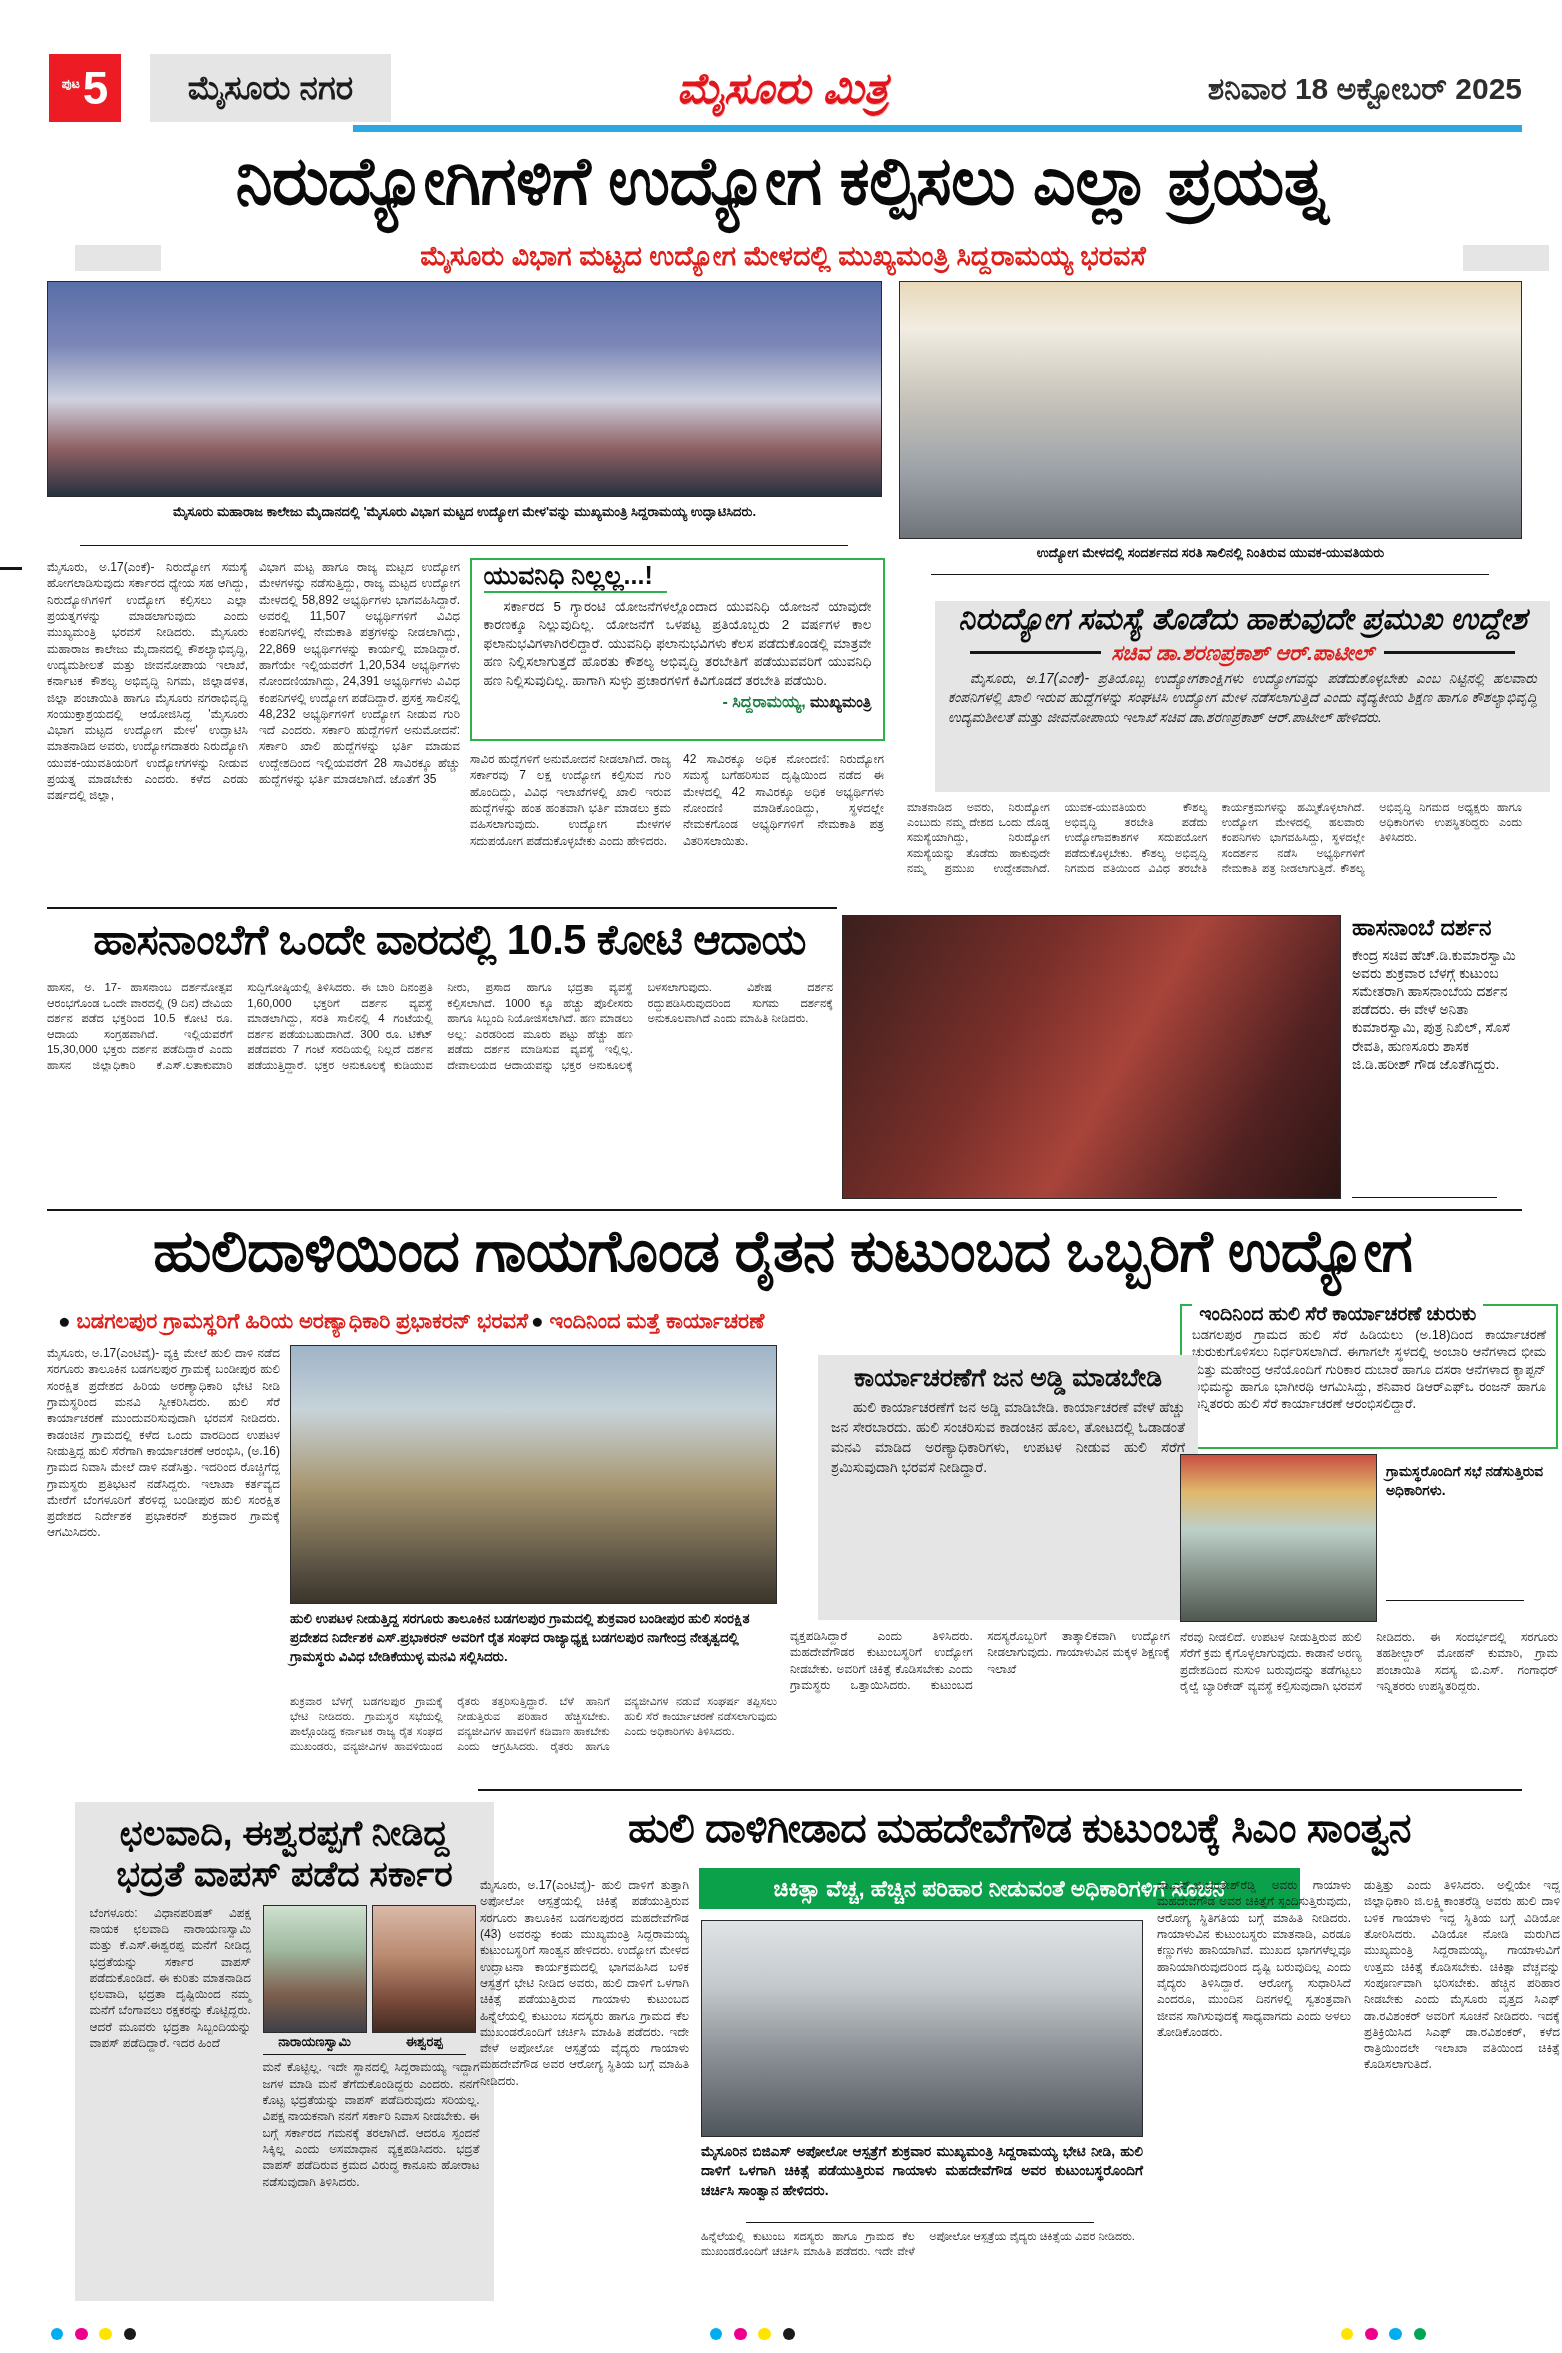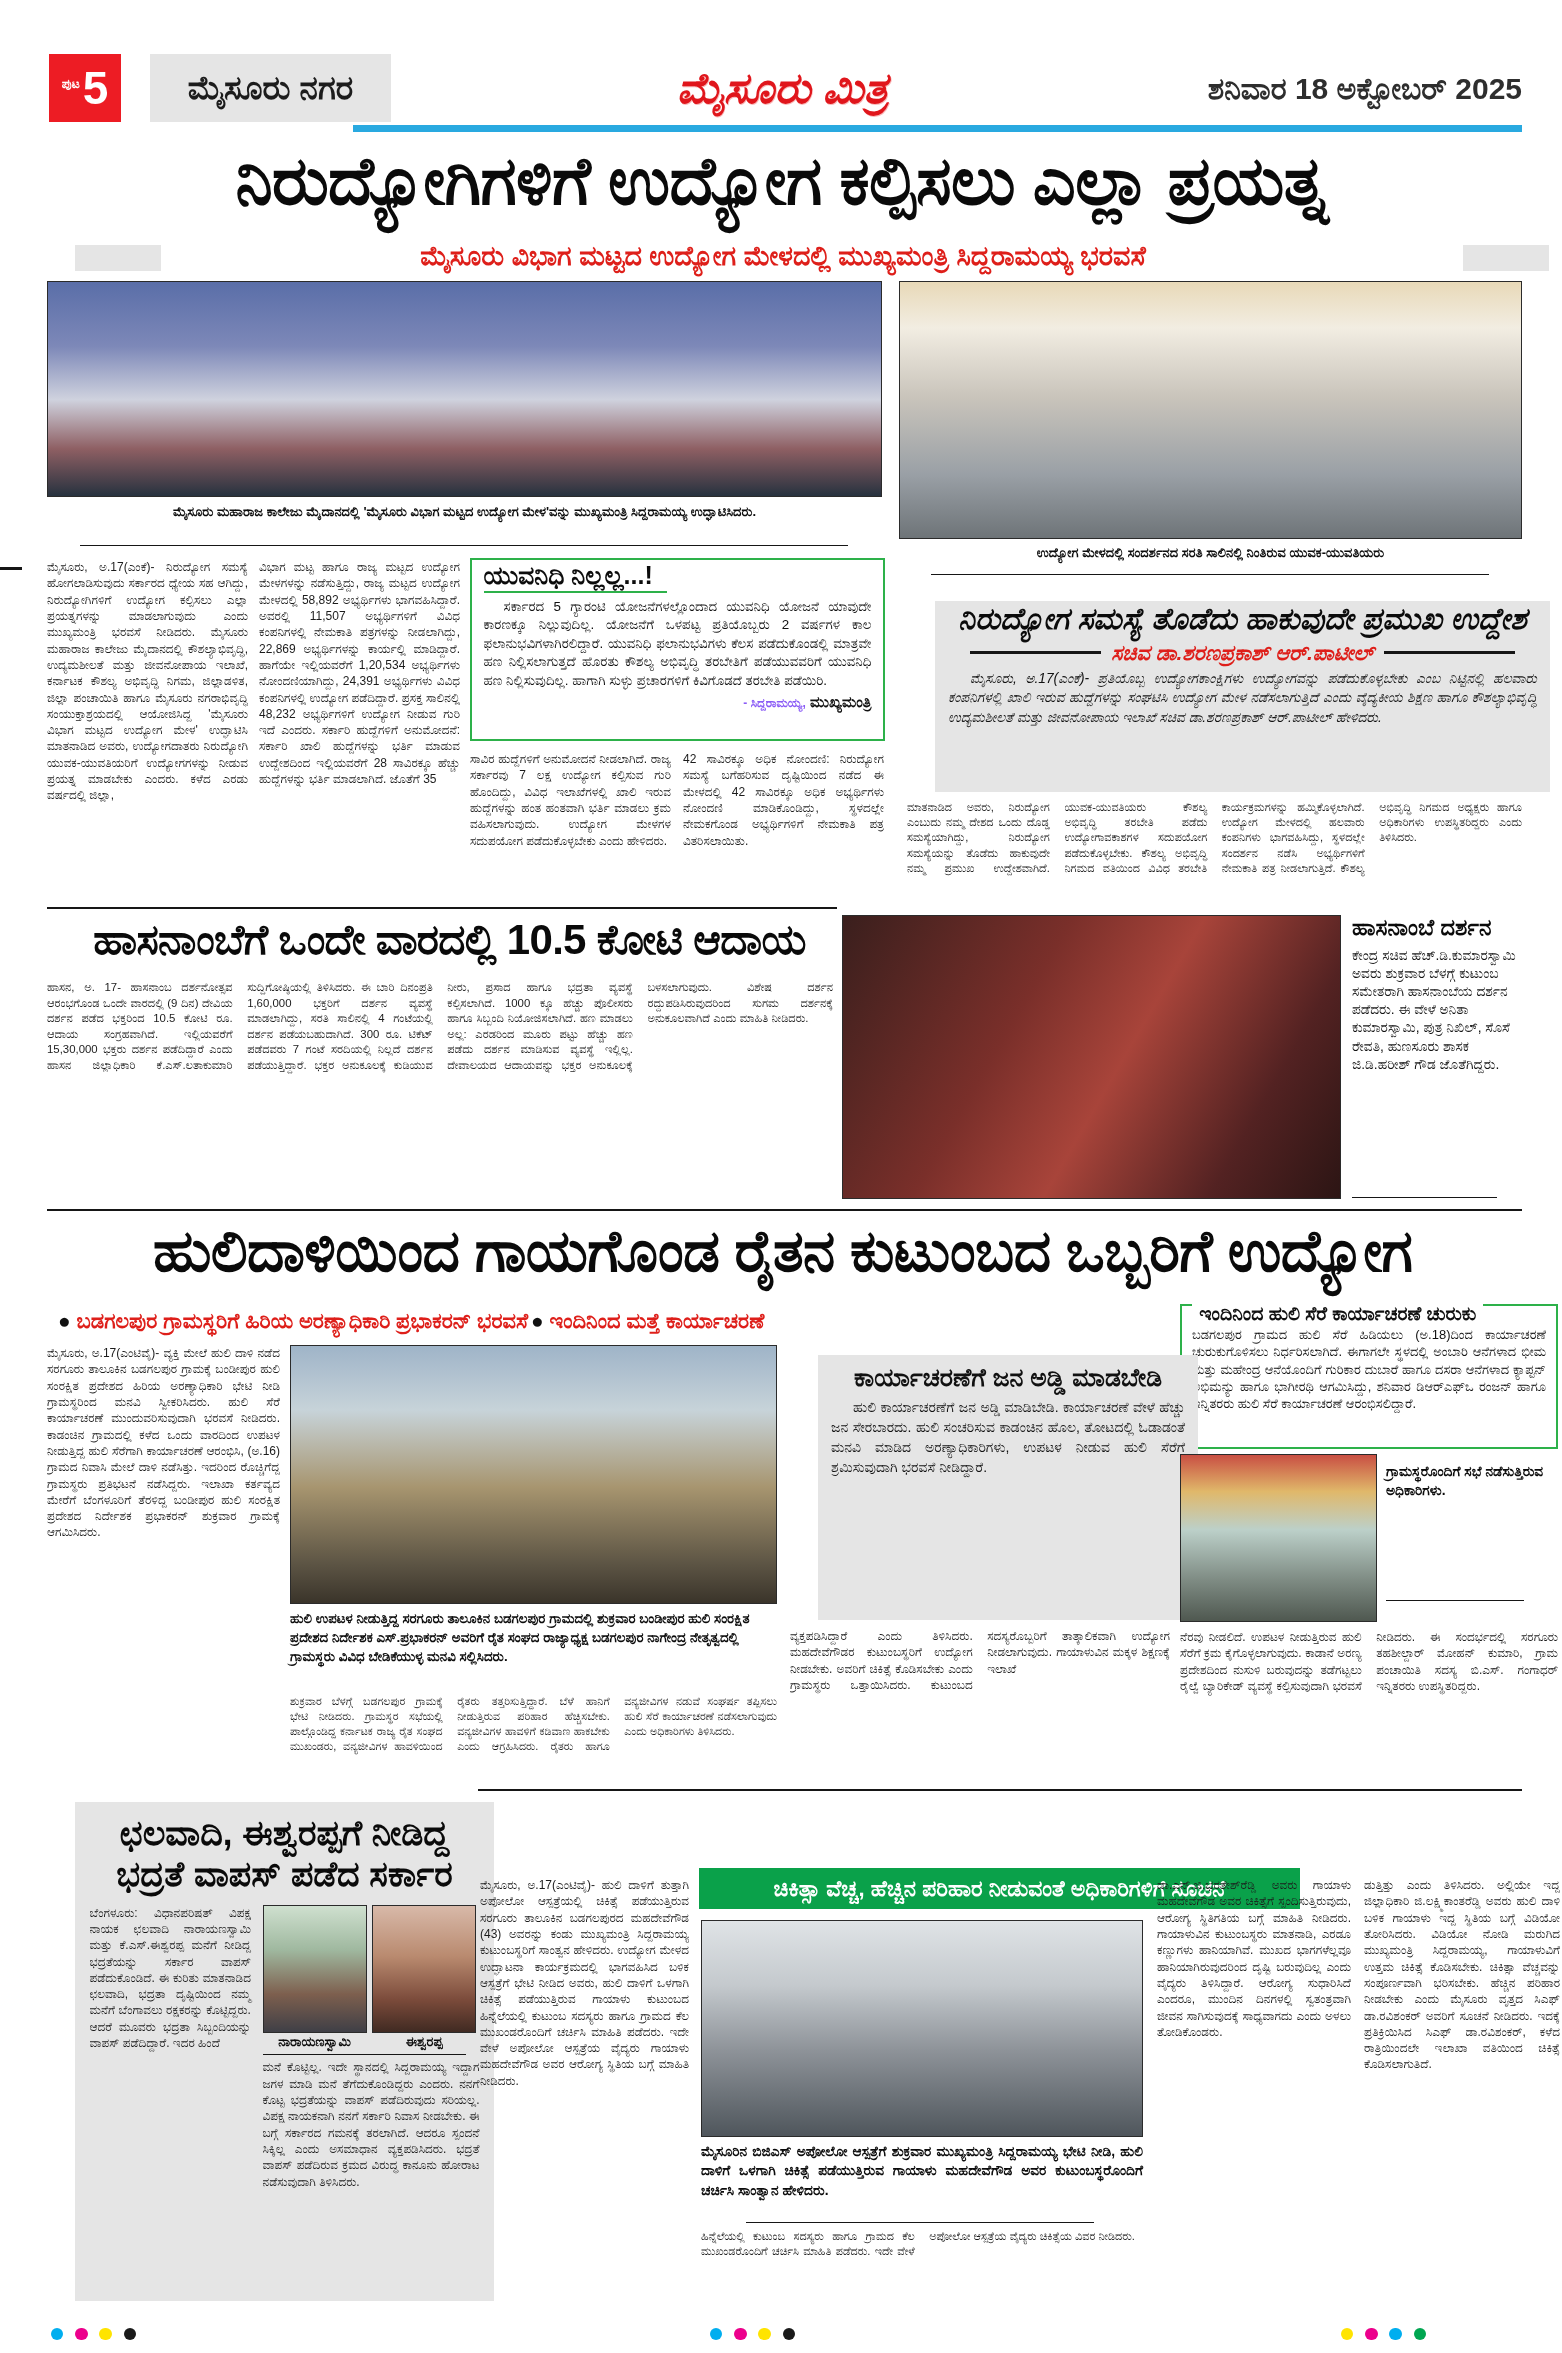--- a/index.html
+++ b/index.html
@@ -69,21 +69,21 @@
 
   <div class="abs rule" style="left:0px;top:567px;width:22px;height:2.9px;"></div>
 
   <div class="abs bt" style="left:47px;top:559px;width:201px;height:338px;overflow:hidden;">ಮೈಸೂರು, ಅ.17(ಎಂಕೆ)- ನಿರುದ್ಯೋಗ ಸಮಸ್ಯೆ ಹೋಗಲಾಡಿಸುವುದು ಸರ್ಕಾರದ ಧ್ಯೇಯ ಸಹ ಆಗಿದ್ದು, ನಿರುದ್ಯೋಗಿಗಳಿಗೆ ಉದ್ಯೋಗ ಕಲ್ಪಿಸಲು ಎಲ್ಲಾ ಪ್ರಯತ್ನಗಳನ್ನು ಮಾಡಲಾಗುವುದು ಎಂದು ಮುಖ್ಯಮಂತ್ರಿ ಭರವಸೆ ನೀಡಿದರು. ಮೈಸೂರು ಮಹಾರಾಜ ಕಾಲೇಜು ಮೈದಾನದಲ್ಲಿ ಕೌಶಲ್ಯಾಭಿವೃದ್ಧಿ, ಉದ್ಯಮಶೀಲತೆ ಮತ್ತು ಜೀವನೋಪಾಯ ಇಲಾಖೆ, ಕರ್ನಾಟಕ ಕೌಶಲ್ಯ ಅಭಿವೃದ್ಧಿ ನಿಗಮ, ಜಿಲ್ಲಾಡಳಿತ, ಜಿಲ್ಲಾ ಪಂಚಾಯಿತಿ ಹಾಗೂ ಮೈಸೂರು ನಗರಾಭಿವೃದ್ಧಿ ಸಂಯುಕ್ತಾಶ್ರಯದಲ್ಲಿ ಆಯೋಜಿಸಿದ್ದ 'ಮೈಸೂರು ವಿಭಾಗ ಮಟ್ಟದ ಉದ್ಯೋಗ ಮೇಳ' ಉದ್ಘಾಟಿಸಿ ಮಾತನಾಡಿದ ಅವರು, ಉದ್ಯೋಗದಾತರು ನಿರುದ್ಯೋಗಿ ಯುವಕ-ಯುವತಿಯರಿಗೆ ಉದ್ಯೋಗಗಳನ್ನು ನೀಡುವ ಪ್ರಯತ್ನ ಮಾಡಬೇಕು ಎಂದರು. ಕಳೆದ ಎರಡು ವರ್ಷದಲ್ಲಿ ಜಿಲ್ಲಾ,</div>
   <div class="abs bt" style="left:259px;top:559px;width:201px;height:338px;overflow:hidden;">ವಿಭಾಗ ಮಟ್ಟ ಹಾಗೂ ರಾಜ್ಯ ಮಟ್ಟದ ಉದ್ಯೋಗ ಮೇಳಗಳನ್ನು ನಡೆಸುತ್ತಿದ್ದು, ರಾಜ್ಯ ಮಟ್ಟದ ಉದ್ಯೋಗ ಮೇಳದಲ್ಲಿ 58,892 ಅಭ್ಯರ್ಥಿಗಳು ಭಾಗವಹಿಸಿದ್ದಾರೆ. ಅವರಲ್ಲಿ 11,507 ಅಭ್ಯರ್ಥಿಗಳಿಗೆ ವಿವಿಧ ಕಂಪನಿಗಳಲ್ಲಿ ನೇಮಕಾತಿ ಪತ್ರಗಳನ್ನು ನೀಡಲಾಗಿದ್ದು, 22,869 ಅಭ್ಯರ್ಥಿಗಳನ್ನು ಕಾರ್ಯಲ್ಲಿ ಮಾಡಿದ್ದಾರೆ. ಹಾಗೆಯೇ ಇಲ್ಲಿಯವರೆಗೆ 1,20,534 ಅಭ್ಯರ್ಥಿಗಳು ನೋಂದಣಿಯಾಗಿದ್ದು, 24,391 ಅಭ್ಯರ್ಥಿಗಳು ವಿವಿಧ ಕಂಪನಿಗಳಲ್ಲಿ ಉದ್ಯೋಗ ಪಡೆದಿದ್ದಾರೆ. ಪ್ರಸಕ್ತ ಸಾಲಿನಲ್ಲಿ 48,232 ಅಭ್ಯರ್ಥಿಗಳಿಗೆ ಉದ್ಯೋಗ ನೀಡುವ ಗುರಿ ಇದೆ ಎಂದರು. ಸರ್ಕಾರಿ ಹುದ್ದೆಗಳಿಗೆ ಅನುಮೋದನೆ: ಸರ್ಕಾರಿ ಖಾಲಿ ಹುದ್ದೆಗಳನ್ನು ಭರ್ತಿ ಮಾಡುವ ಉದ್ದೇಶದಿಂದ ಇಲ್ಲಿಯವರೆಗೆ 28 ಸಾವಿರಕ್ಕೂ ಹೆಚ್ಚು ಹುದ್ದೆಗಳನ್ನು ಭರ್ತಿ ಮಾಡಲಾಗಿದೆ. ಜೊತೆಗೆ 35</div>
 
   <div class="abs" style="left:470px;top:558px;width:415px;height:183px;border:2.9px solid #2db14a;box-sizing:border-box;background:#fff;padding:4.3px 11.6px 5.8px 11.6px;">
     <div style="font-size:25px;font-weight:900;color:#0c0c0c;border-bottom:2.9px solid #2db14a;display:inline-block;padding-right:14.5px;margin-top:-2.9px;">ಯುವನಿಧಿ ನಿಲ್ಲಲ್ಲ...!</div>
     <div style="font-size:13.4px;line-height:1.38;text-align:justify;margin-top:4.3px;text-indent:20px;">ಸರ್ಕಾರದ 5 ಗ್ಯಾರಂಟಿ ಯೋಜನೆಗಳಲ್ಲೊಂದಾದ ಯುವನಿಧಿ ಯೋಜನೆ ಯಾವುದೇ ಕಾರಣಕ್ಕೂ ನಿಲ್ಲುವುದಿಲ್ಲ. ಯೋಜನೆಗೆ ಒಳಪಟ್ಟ ಪ್ರತಿಯೊಬ್ಬರು 2 ವರ್ಷಗಳ ಕಾಲ ಫಲಾನುಭವಿಗಳಾಗಿರಲಿದ್ದಾರೆ. ಯುವನಿಧಿ ಫಲಾನುಭವಿಗಳು ಕೆಲಸ ಪಡೆದುಕೊಂಡಲ್ಲಿ ಮಾತ್ರವೇ ಹಣ ನಿಲ್ಲಿಸಲಾಗುತ್ತದೆ ಹೊರತು ಕೌಶಲ್ಯ ಅಭಿವೃದ್ಧಿ ತರಬೇತಿಗೆ ಪಡೆಯುವವರಿಗೆ ಯುವನಿಧಿ ಹಣ ನಿಲ್ಲಿಸುವುದಿಲ್ಲ. ಹಾಗಾಗಿ ಸುಳ್ಳು ಪ್ರಚಾರಗಳಿಗೆ ಕಿವಿಗೊಡದೆ ತರಬೇತಿ ಪಡೆಯಿರಿ.</div>
     <div style="text-align:right;font-size:15px;margin-top:2.9px;">
-      <span style="color:#8b5cf6;font-weight:900;font-size:12px;">- ಸಿದ್ದರಾಮಯ್ಯ,</span>
+      <span style="color:#15803d;font-weight:900;font-size:16px;">- ಸಿದ್ದರಾಮಯ್ಯ,</span>
       <span style="font-weight:700;color:#111;"> ಮುಖ್ಯಮಂತ್ರಿ</span>
     </div>
   </div>
   <div class="abs bt" style="left:470px;top:751px;width:201px;height:146px;overflow:hidden;">ಸಾವಿರ ಹುದ್ದೆಗಳಿಗೆ ಅನುಮೋದನೆ ನೀಡಲಾಗಿದೆ. ರಾಜ್ಯ ಸರ್ಕಾರವು 7 ಲಕ್ಷ ಉದ್ಯೋಗ ಕಲ್ಪಿಸುವ ಗುರಿ ಹೊಂದಿದ್ದು, ವಿವಿಧ ಇಲಾಖೆಗಳಲ್ಲಿ ಖಾಲಿ ಇರುವ ಹುದ್ದೆಗಳನ್ನು ಹಂತ ಹಂತವಾಗಿ ಭರ್ತಿ ಮಾಡಲು ಕ್ರಮ ವಹಿಸಲಾಗುವುದು. ಉದ್ಯೋಗ ಮೇಳಗಳ ಸದುಪಯೋಗ ಪಡೆದುಕೊಳ್ಳಬೇಕು ಎಂದು ಹೇಳಿದರು.</div>
   <div class="abs bt" style="left:683px;top:751px;width:201px;height:146px;overflow:hidden;">42 ಸಾವಿರಕ್ಕೂ ಅಧಿಕ ನೋಂದಣಿ: ನಿರುದ್ಯೋಗ ಸಮಸ್ಯೆ ಬಗೆಹರಿಸುವ ದೃಷ್ಟಿಯಿಂದ ನಡೆದ ಈ ಮೇಳದಲ್ಲಿ 42 ಸಾವಿರಕ್ಕೂ ಅಧಿಕ ಅಭ್ಯರ್ಥಿಗಳು ನೋಂದಣಿ ಮಾಡಿಕೊಂಡಿದ್ದು, ಸ್ಥಳದಲ್ಲೇ ನೇಮಕಗೊಂಡ ಅಭ್ಯರ್ಥಿಗಳಿಗೆ ನೇಮಕಾತಿ ಪತ್ರ ವಿತರಿಸಲಾಯಿತು.</div>
 
   <div class="abs greenbox" style="left:907px;top:601px;width:615px;height:191px;padding:1px 13px;box-sizing:border-box;font-style:italic;">
     <div style="font-size:30px;font-weight:900;text-align:center;color:#0b0b0b;line-height:1.1;">ನಿರುದ್ಯೋಗ ಸಮಸ್ಯೆ ತೊಡೆದು ಹಾಕುವುದೇ ಪ್ರಮುಖ ಉದ್ದೇಶ</div>
     <div class="bylinewrap" style="margin:5.8px 22px 4.3px 22px;">
       <div class="ln"></div>
@@ -147,20 +147,21 @@
           <div class="cap" style="width:104px;text-align:center;font-size:13px;">ನಾರಾಯಣಸ್ವಾಮಿ</div>
           <div class="cap" style="width:104px;text-align:center;font-size:13px;">ಈಶ್ವರಪ್ಪ</div>
         </div>
         <div class="rule" style="width:203px;height:1.4px;margin-top:2.9px;"></div>
         <div class="bt" style="font-size:12px;margin-top:4.3px;">ಮನೆ ಕೊಟ್ಟಿಲ್ಲ. ಇದೇ ಸ್ಥಾನದಲ್ಲಿ ಸಿದ್ದರಾಮಯ್ಯ ಇದ್ದಾಗ ಜಗಳ ಮಾಡಿ ಮನೆ ತೆಗೆದುಕೊಂಡಿದ್ದರು ಎಂದರು. ನನಗೆ ಕೊಟ್ಟ ಭದ್ರತೆಯನ್ನು ವಾಪಸ್ ಪಡೆದಿರುವುದು ಸರಿಯಲ್ಲ. ವಿಪಕ್ಷ ನಾಯಕನಾಗಿ ನನಗೆ ಸರ್ಕಾರಿ ನಿವಾಸ ನೀಡಬೇಕು. ಈ ಬಗ್ಗೆ ಸರ್ಕಾರದ ಗಮನಕ್ಕೆ ತರಲಾಗಿದೆ. ಆದರೂ ಸ್ಪಂದನೆ ಸಿಕ್ಕಿಲ್ಲ ಎಂದು ಅಸಮಾಧಾನ ವ್ಯಕ್ತಪಡಿಸಿದರು. ಭದ್ರತೆ ವಾಪಸ್ ಪಡೆದಿರುವ ಕ್ರಮದ ವಿರುದ್ಧ ಕಾನೂನು ಹೋರಾಟ ನಡೆಸುವುದಾಗಿ ತಿಳಿಸಿದರು.</div>
       </div>
     </div>
   </div>
 
   <div class="abs rule" style="left:478px;top:1789px;width:1044px;height:2.2px;"></div>
+  <div class="abs headline" style="left:478px;top:1806px;width:1083px;font-size:41px;text-align:center;line-height:1.1;">ಹುಲಿ ದಾಳಿಗೀಡಾದ ಮಹದೇವೆಗೌಡ ಕುಟುಂಬಕ್ಕೆ ಸಿಎಂ ಸಾಂತ್ವನ</div>
   <div class="abs" style="left:699px;top:1868px;width:601px;height:41px;background:#0aa14a;display:flex;align-items:center;justify-content:center;">
     <span style="color:#fff;font-weight:900;font-size:22px;">ಚಿಕಿತ್ಸಾ ವೆಚ್ಚ, ಹೆಚ್ಚಿನ ಪರಿಹಾರ ನೀಡುವಂತೆ ಅಧಿಕಾರಿಗಳಿಗೆ ಸೂಚನೆ</span>
   </div>
 
   <div class="abs bt" style="left:480px;top:1877px;width:209px;height:444px;overflow:hidden;">ಮೈಸೂರು, ಅ.17(ಎಂಟಿವೈ)- ಹುಲಿ ದಾಳಿಗೆ ತುತ್ತಾಗಿ ಅಪೋಲೋ ಆಸ್ಪತ್ರೆಯಲ್ಲಿ ಚಿಕಿತ್ಸೆ ಪಡೆಯುತ್ತಿರುವ ಸರಗೂರು ತಾಲೂಕಿನ ಬಡಗಲಪುರದ ಮಹದೇವೆಗೌಡ (43) ಅವರನ್ನು ಕಂಡು ಮುಖ್ಯಮಂತ್ರಿ ಸಿದ್ದರಾಮಯ್ಯ ಕುಟುಂಬಸ್ಥರಿಗೆ ಸಾಂತ್ವನ ಹೇಳಿದರು. ಉದ್ಯೋಗ ಮೇಳದ ಉದ್ಘಾಟನಾ ಕಾರ್ಯಕ್ರಮದಲ್ಲಿ ಭಾಗವಹಿಸಿದ ಬಳಿಕ ಆಸ್ಪತ್ರೆಗೆ ಭೇಟಿ ನೀಡಿದ ಅವರು, ಹುಲಿ ದಾಳಿಗೆ ಒಳಗಾಗಿ ಚಿಕಿತ್ಸೆ ಪಡೆಯುತ್ತಿರುವ ಗಾಯಾಳು ಕುಟುಂಬದ ಹಿನ್ನೆಲೆಯಲ್ಲಿ ಕುಟುಂಬ ಸದಸ್ಯರು ಹಾಗೂ ಗ್ರಾಮದ ಕೆಲ ಮುಖಂಡರೊಂದಿಗೆ ಚರ್ಚಿಸಿ ಮಾಹಿತಿ ಪಡೆದರು. ಇದೇ ವೇಳೆ ಅಪೋಲೋ ಆಸ್ಪತ್ರೆಯ ವೈದ್ಯರು ಗಾಯಾಳು ಮಹದೇವೆಗೌಡ ಅವರ ಆರೋಗ್ಯ ಸ್ಥಿತಿಯ ಬಗ್ಗೆ ಮಾಹಿತಿ ನೀಡಿದರು.</div>
 
   <div class="abs photo ph-hosp crowdtex" style="left:701px;top:1920px;width:442px;height:217px;"></div>
   <div class="abs cap" style="left:701px;top:2142px;width:442px;font-size:13.8px;text-align:justify;">ಮೈಸೂರಿನ ಬಿಜಿಎಸ್ ಅಪೋಲೋ ಆಸ್ಪತ್ರೆಗೆ ಶುಕ್ರವಾರ ಮುಖ್ಯಮಂತ್ರಿ ಸಿದ್ದರಾಮಯ್ಯ ಭೇಟಿ ನೀಡಿ, ಹುಲಿ ದಾಳಿಗೆ ಒಳಗಾಗಿ ಚಿಕಿತ್ಸೆ ಪಡೆಯುತ್ತಿರುವ ಗಾಯಾಳು ಮಹದೇವೆಗೌಡ ಅವರ ಕುಟುಂಬಸ್ಥರೊಂದಿಗೆ ಚರ್ಚಿಸಿ ಸಾಂತ್ವಾನ ಹೇಳಿದರು.</div>
   <div class="abs rule" style="left:746px;top:2222px;width:348px;height:1.4px;"></div>
   <div class="abs bt cols2" style="left:701px;top:2229px;width:442px;height:91px;overflow:hidden;font-size:11.2px;">ಹಿನ್ನೆಲೆಯಲ್ಲಿ ಕುಟುಂಬ ಸದಸ್ಯರು ಹಾಗೂ ಗ್ರಾಮದ ಕೆಲ ಮುಖಂಡರೊಂದಿಗೆ ಚರ್ಚಿಸಿ ಮಾಹಿತಿ ಪಡೆದರು. ಇದೇ ವೇಳೆ ಅಪೋಲೋ ಆಸ್ಪತ್ರೆಯ ವೈದ್ಯರು ಚಿಕಿತ್ಸೆಯ ವಿವರ ನೀಡಿದರು.</div>

